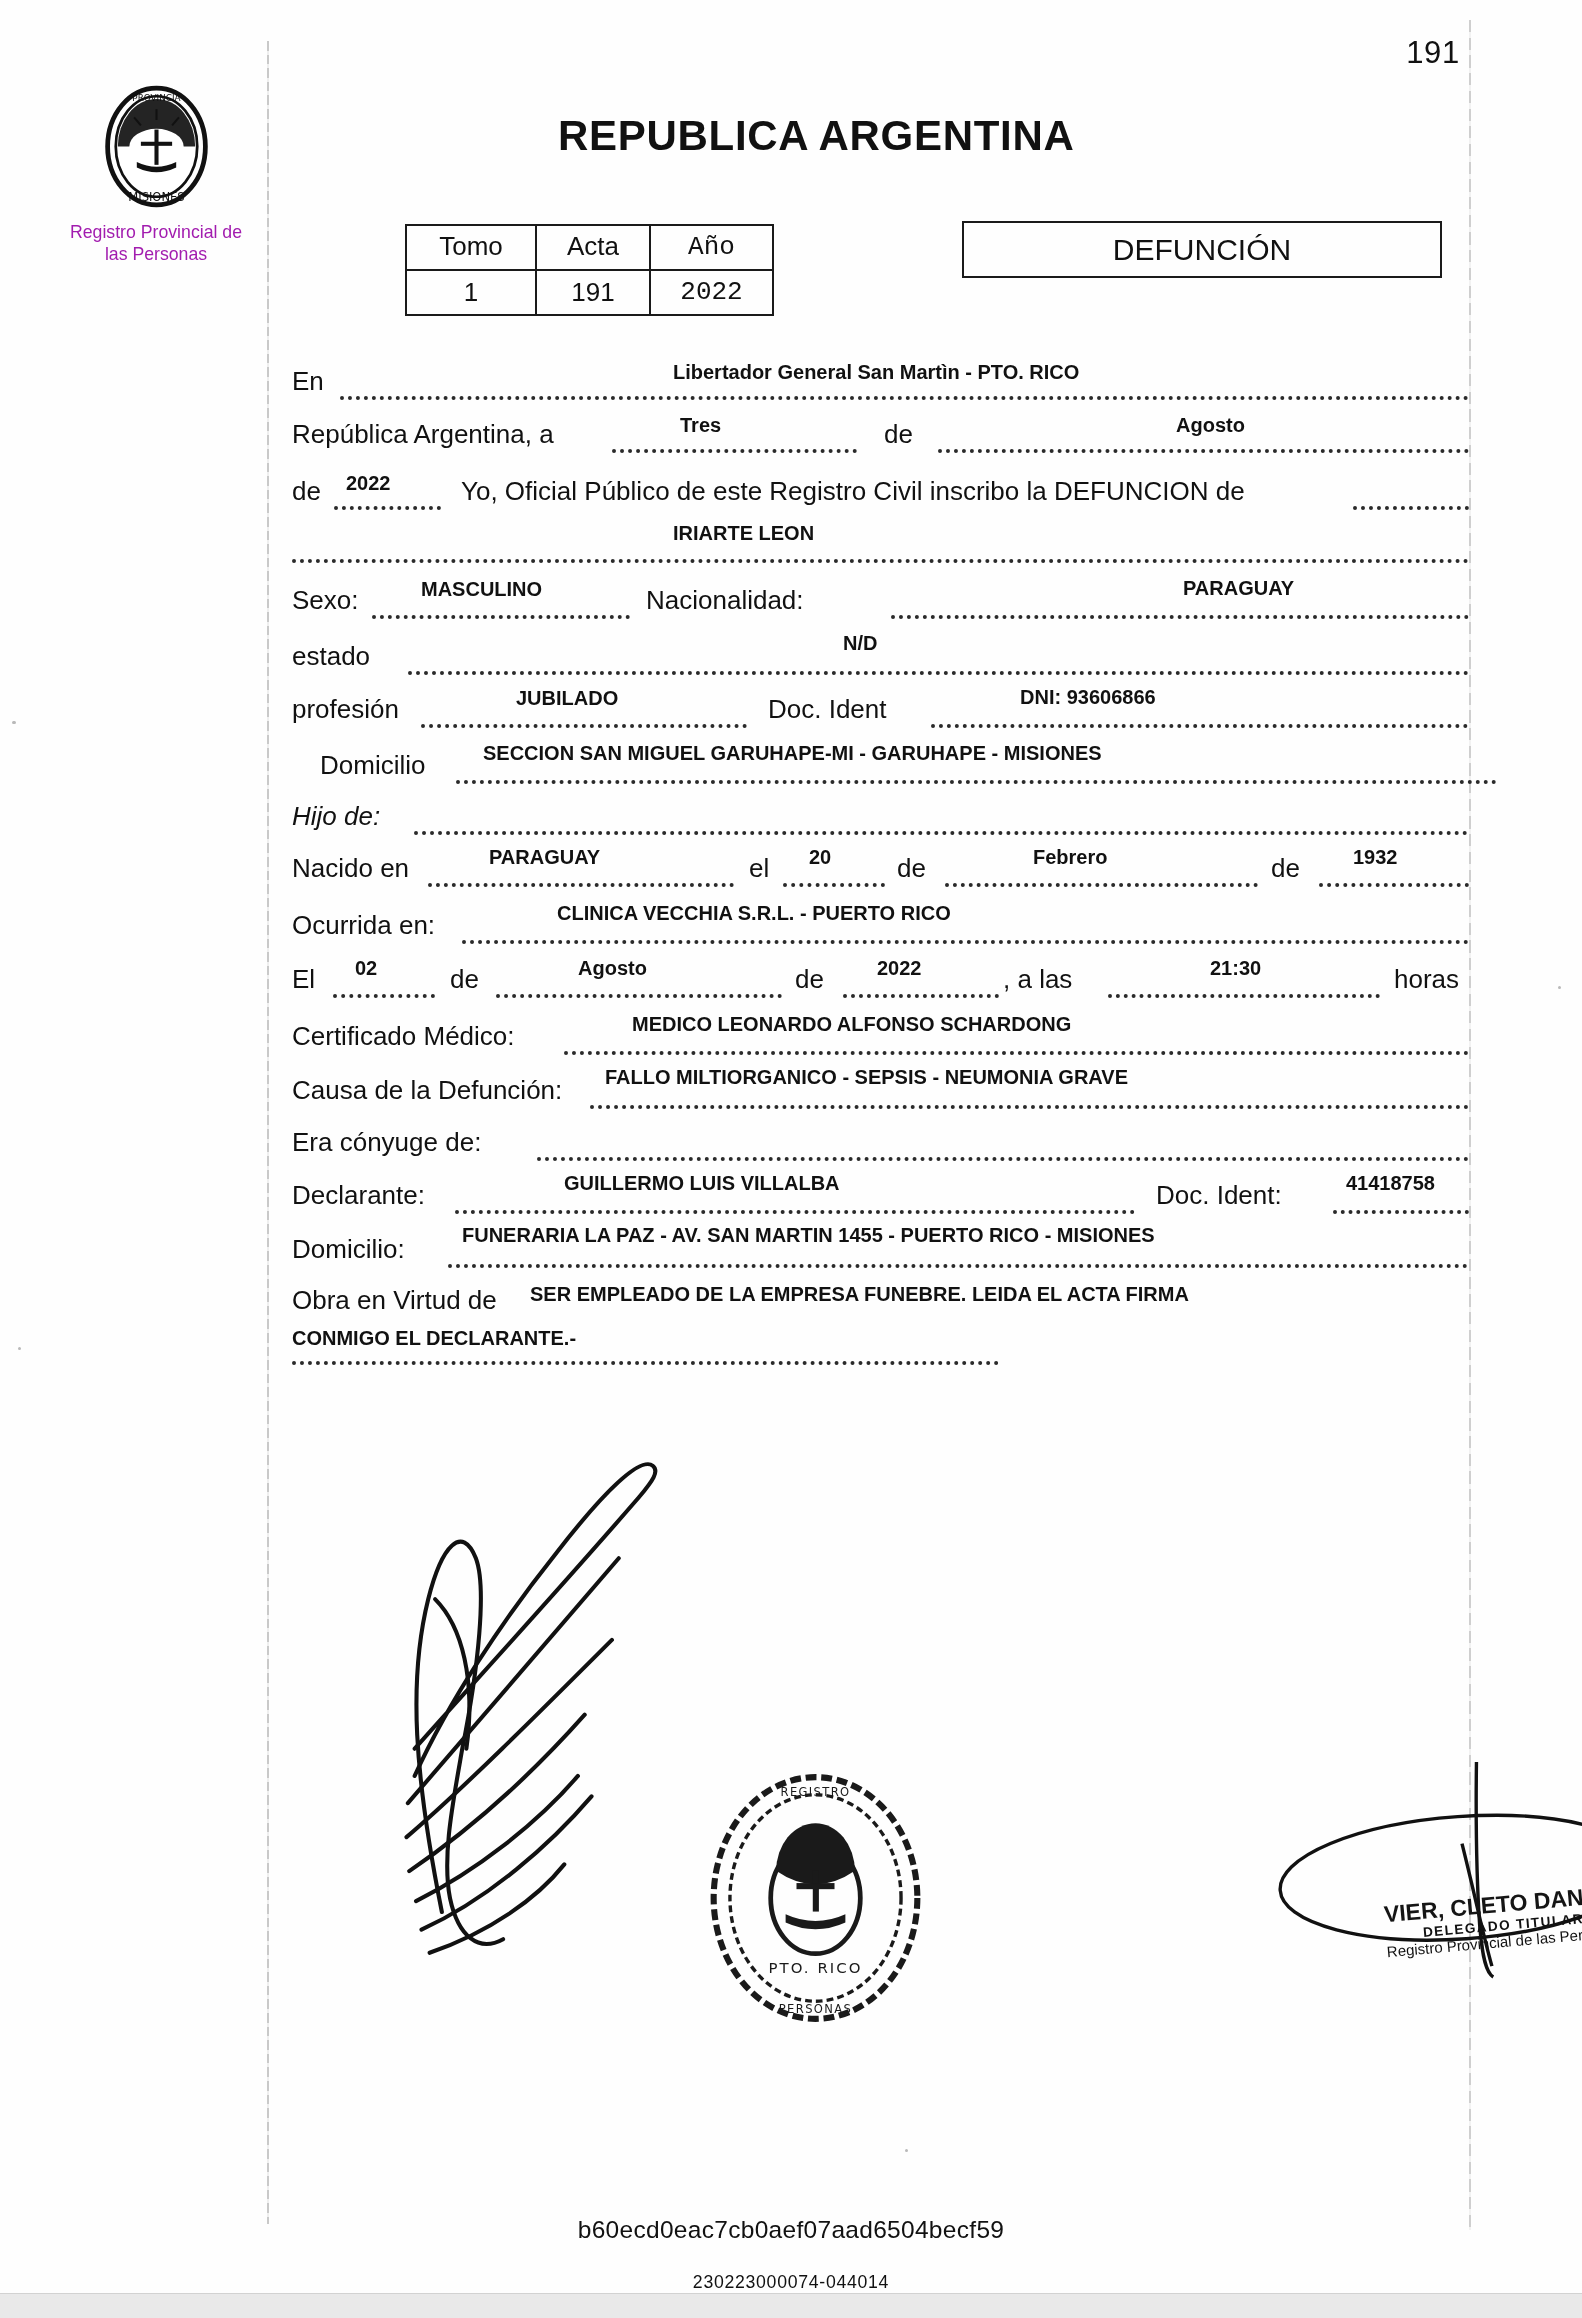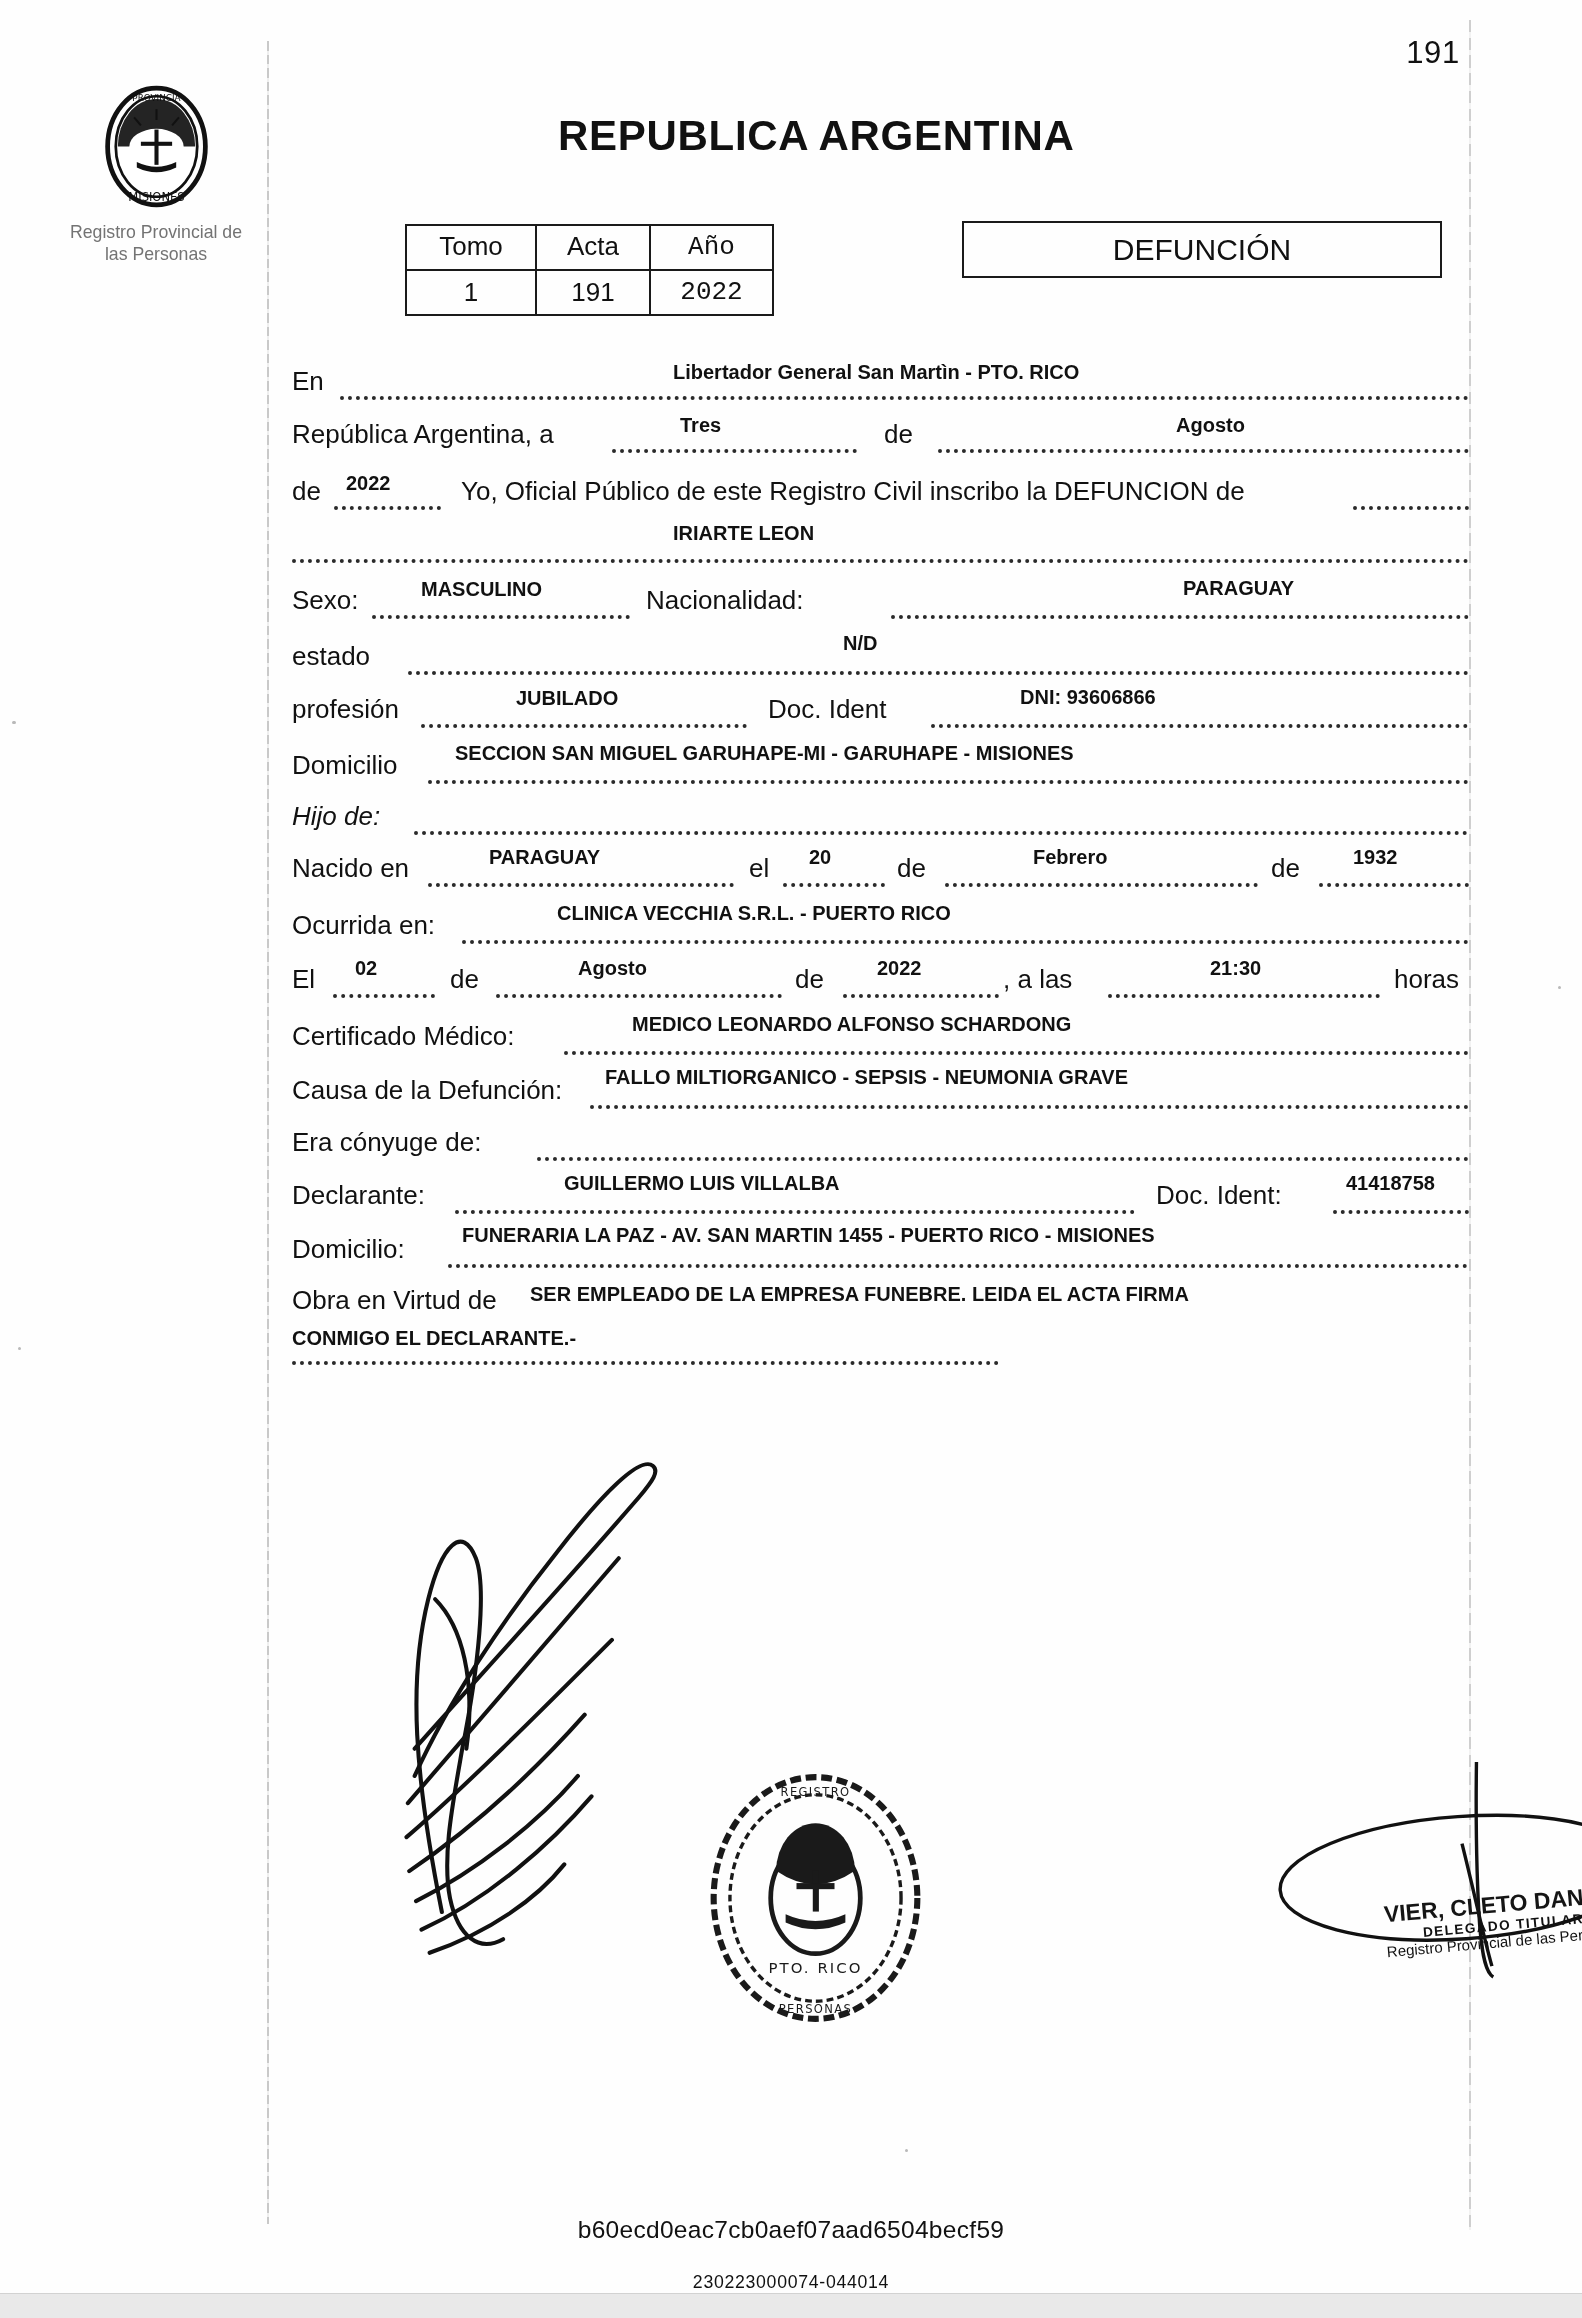--- a/index.html
+++ b/index.html
@@ -39,21 +39,21 @@
     width: 121px;
     height: 129px;
     margin: 0 auto;
     position: relative;
   }
   .crest svg { display: block; }
   .crest-caption {
     margin-top: 9.5px;
     font-size: 17.7px;
     line-height: 1.25;
-    color: #737373;
+    color: #a21caf;
     text-align: center;
   }
 
   
   .fold-left {
     position: absolute;
     left: 267px;
     top: 41px;
     width: 2px;
     height: 2183px;
@@ -299,21 +299,21 @@
 
     <div class="row" style="height:56px;">
       <span class="lbl abs" style="left:0; top:15px;">profesión</span>
       <span class="dots" style="left:129px; top:45px; width:326px;"></span>
       <span class="val abs" style="left:224px; top:8.2px;">JUBILADO</span>
       <span class="lbl abs" style="left:476px; top:15px;">Doc. Ident</span>
       <span class="dots" style="left:639px; top:45px; width:537px;"></span>
       <span class="val abs" style="left:728px; top:6.8px;">DNI: 93606866</span>
     </div>
 
-    <div class="row" style="height:54px;">
+    <div class="row" style="height:54px;margin-left:28px;">
       <span class="lbl abs" style="left:0; top:15px;">Domicilio</span>
       <span class="dots" style="left:136px; top:45px; width:1041px;"></span>
       <span class="val abs" style="left:163px; top:6.8px;">SECCION SAN MIGUEL GARUHAPE-MI - GARUHAPE - MISIONES</span>
     </div>
 
     <div class="row" style="height:50px;">
       <span class="lbl abs" style="left:0; top:12.2px;font-style:italic;">Hijo de:</span>
       <span class="dots" style="left:122px; top:42px; width:1054px;"></span>
       <span class="val abs" style="left:286px; top:5.4px;"></span>
     </div>

